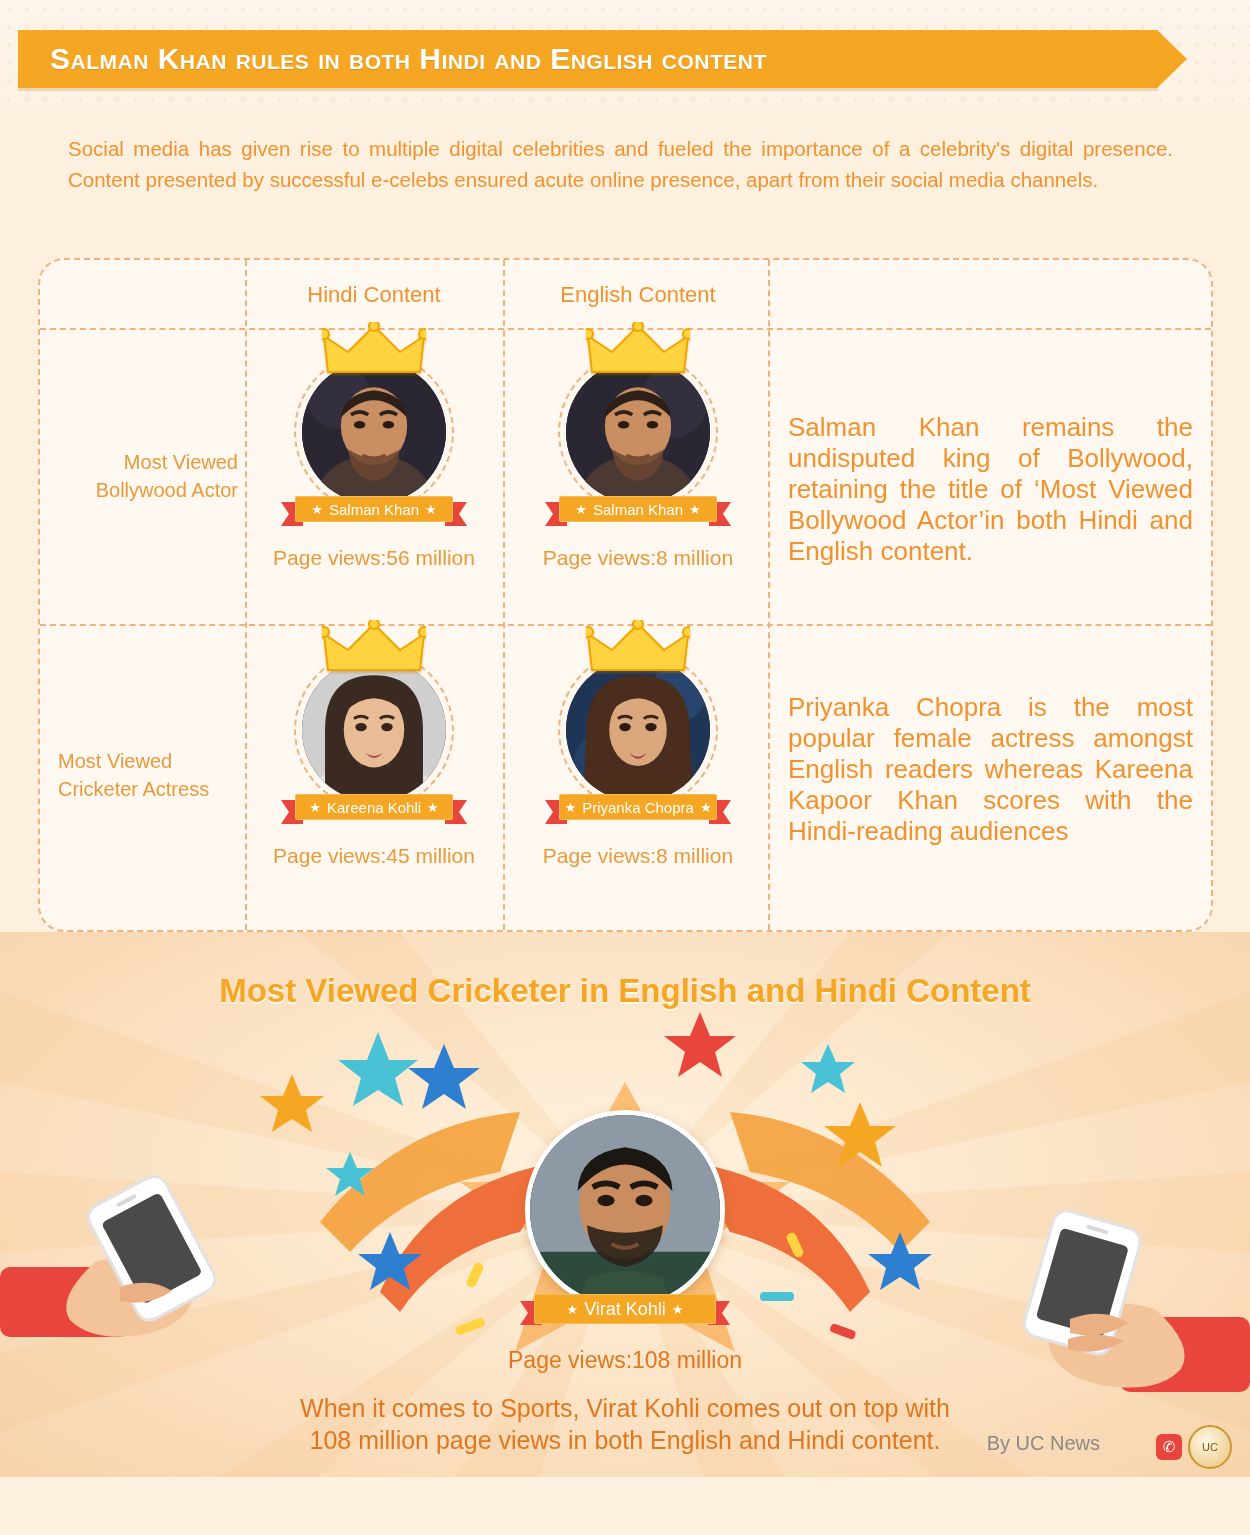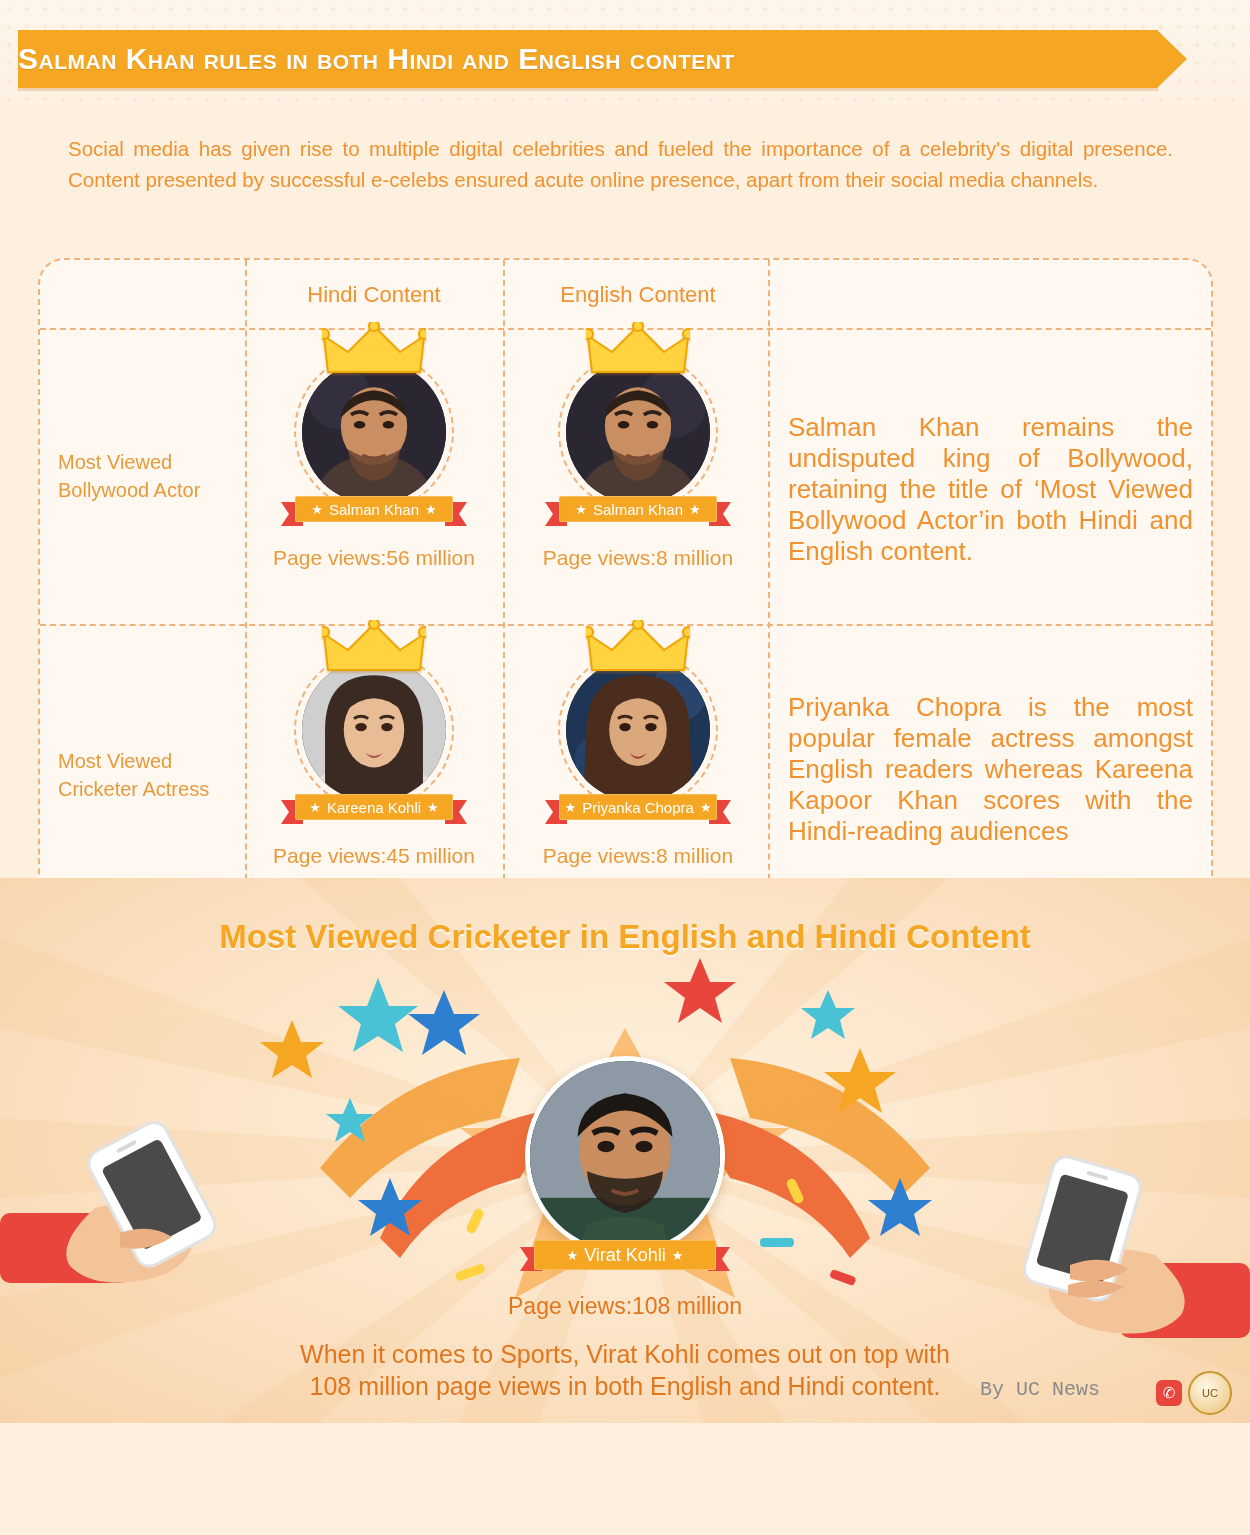--- a/index.html
+++ b/index.html
@@ -21,20 +21,21 @@
     position:absolute; top:0; left:0; width:1250px; height:108px;
     background-image:radial-gradient(#f6dfc4 2px, transparent 2.5px);
     background-size:18px 18px;
     opacity:.55;
   }
   .banner {
     position:absolute; top:30px; left:18px;
     width:1140px; height:58px;
     background:#f5a623;
     display:flex; align-items:center;
+    padding-left:32px;
     box-shadow:0 3px 0 rgba(200,120,20,.25);
   }
   .banner:after {
     content:""; position:absolute; right:-29px; top:0;
     border-top:29px solid transparent;
     border-bottom:29px solid transparent;
     border-left:30px solid #f5a623;
   }
   .banner-title {
     color:#ffffff; font-size:30px; letter-spacing:.5px;
@@ -107,21 +108,21 @@
   }
   .ribbon .tail.l { left:0; clip-path:polygon(0 0,100% 0,100% 100%,0 100%,8px 50%); }
   .ribbon .tail.r { right:0; clip-path:polygon(0 0,100% 0,calc(100% - 8px) 50%,100% 100%,0 100%); }
   .ribbon .star { color:#fff; font-size:13px; margin:0 6px; }
   .pv {
     margin-top:20px; color:#e79a3c; font-size:21px;
   }
 
   
   .hero {
-    position:absolute; top:878px; left:0; width:1250px; height:545px;
+    position:absolute; top:932px; left:0; width:1250px; height:545px;
     background:radial-gradient(ellipse at 50% 45%, #fff3e0 0%, #fbe1c2 60%, #f7d3ab 100%);
     overflow:hidden;
   }
   .rays { position:absolute; inset:0; }
   .hero-title {
     position:absolute; top:40px; left:0; width:1250px; text-align:center;
     color:#f5a623; font-size:33px; font-weight:bold;
     text-shadow:0 2px 0 rgba(255,255,255,.7);
     z-index:6;
   }
@@ -135,21 +136,21 @@
   .hero-pv {
     position:absolute; top:415px; left:0; width:1250px; text-align:center;
     color:#e0771f; font-size:23px; z-index:8;
   }
   .hero-note {
     position:absolute; top:460px; left:0; width:1250px; text-align:center;
     color:#e0771f; font-size:25px; line-height:32px; z-index:8;
   }
   .credit {
     position:absolute; bottom:22px; right:150px;
-    color:#8a8a8a; font-size:20px; z-index:9;font-family:Liberation Mono, monospace;
+    color:#8a8a8a; font-size:20px; z-index:9;
   }
   .wechat { position:absolute; bottom:8px; right:18px; z-index:9; display:flex; align-items:center; }
   .wechat .logo {
     width:26px; height:26px; border-radius:6px; background:#e8453c;
     color:#fff; font-size:15px; display:flex; align-items:center; justify-content:center;
     margin-right:6px;
   }
   .wechat .badge {
     width:44px; height:44px; border-radius:50%;
     background:radial-gradient(circle at 40% 35%, #fff8e6, #e9c277);
@@ -177,21 +178,21 @@
 
   <div class="vline" style="left:205px;top:0;bottom:0;"></div>
   <div class="vline" style="left:463px;top:0;bottom:0;"></div>
   <div class="vline" style="left:728px;top:0;bottom:0;"></div>
   <div class="hline" style="top:68px;"></div>
   <div class="hline" style="top:364px;"></div>
 
   <div class="col-head" style="left:204px;">Hindi Content</div>
   <div class="col-head" style="left:468px;">English Content</div>
 
-  <div class="row-label" style="left:18px; top:188px; width:180px;">
+  <div class="row-label" style="left:18px; top:188px; width:180px;text-align:right;">
     <span>Most Viewed Bollywood Actor</span>
   </div>
 
   <div class="cell" style="left:204px; top:92px;">
     <div class="avatar-wrap">
       <svg class="crown" viewBox="0 0 104 56">
         <path d="M6 50 L2 14 L26 30 L52 4 L78 30 L102 14 L98 50 Z" fill="#ffd23f" stroke="#f0a500" stroke-width="2" stroke-linejoin="round"></path>
         <circle cx="2" cy="12" r="5" fill="#ffd23f" stroke="#f0a500" stroke-width="2"></circle>
         <circle cx="102" cy="12" r="5" fill="#ffd23f" stroke="#f0a500" stroke-width="2"></circle>
         <circle cx="52" cy="4" r="5" fill="#ffd23f" stroke="#f0a500" stroke-width="2"></circle>

